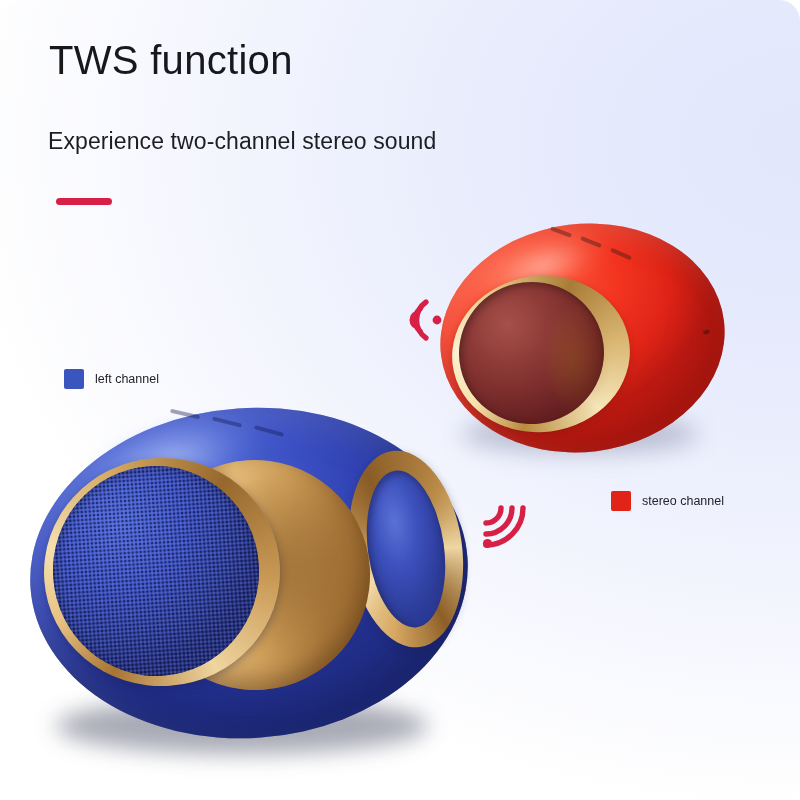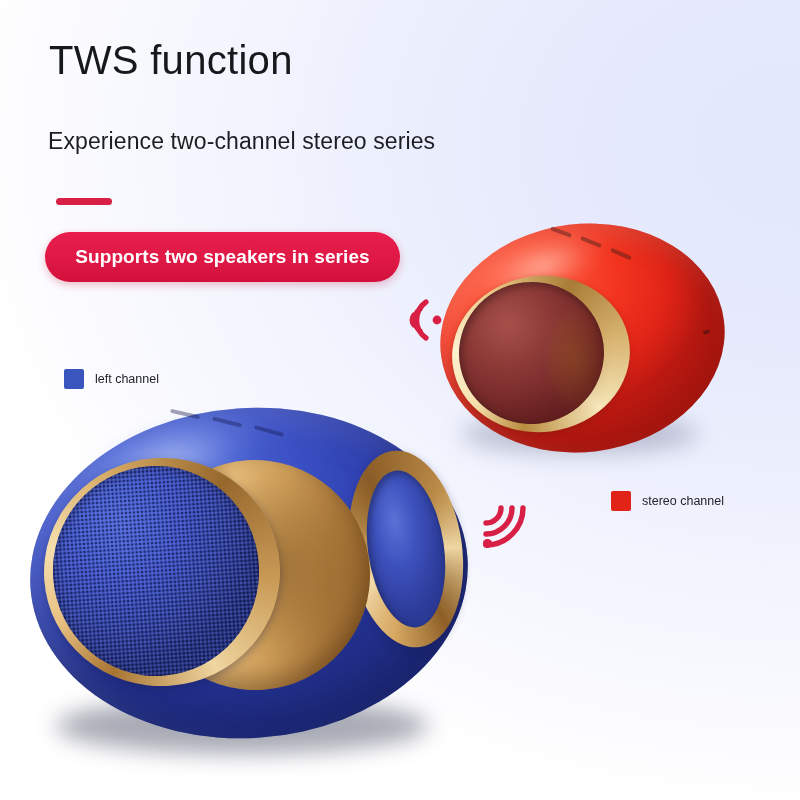--- a/index.html
+++ b/index.html
@@ -10,20 +10,21 @@
   }
   #stage {
     position: relative;
     width: 800px;
     height: 800px;
     overflow: hidden;
     font-family: "Liberation Sans", sans-serif;
     background:
       radial-gradient(120% 95% at 100% 18%, #e3e7fc 0%, #e6eafc 26%, #eef1fd 48%, #f7f8fe 68%, #ffffff 88%),
       linear-gradient(160deg, #ffffff 0%, #f4f6fd 45%, #e8ecfb 100%);
+    border-radius: 21px;
   }
 
   
   .title {
     position: absolute;
     left: 49px;
     top: 38px;
     font-size: 40px;
     font-weight: 400;
     color: #17181c;
@@ -273,27 +274,24 @@
   .wave-icon { position: absolute; }
   #wave-red  { left: 396px; top: 294px; width: 52px; height: 52px; }
   #wave-blue { left: 476px; top: 498px; width: 56px; height: 56px; }
 </style>
 </head>
 <body>
 
 <div id="stage">
 
   <div class="title">TWS function</div>
-  <div class="subtitle">Experience two-channel stereo series</div>
+  <div class="subtitle">Experience two-channel stereo sound</div>
 
   <div class="accent-dash"></div>
 
-  <div class="badge">
-    <span class="badge-label">Supports two speakers in series</span>
-  </div>
 
   <div class="ground-shadow" id="red-shadow" style="left:462px; top:414px; width:236px; height:40px;"></div>
   <div class="speaker" id="speaker-red">
     <div class="red-body"></div>
     <div class="red-body-gloss"></div>
 
     <div class="btn-mark" style="left:118px; top:12px; width:22px; height:4px; transform:rotate(20deg);"></div>
     <div class="btn-mark" style="left:148px; top:22px; width:22px; height:4px; transform:rotate(22deg);"></div>
     <div class="btn-mark" style="left:178px; top:34px; width:22px; height:4px; transform:rotate(24deg);"></div>
 

